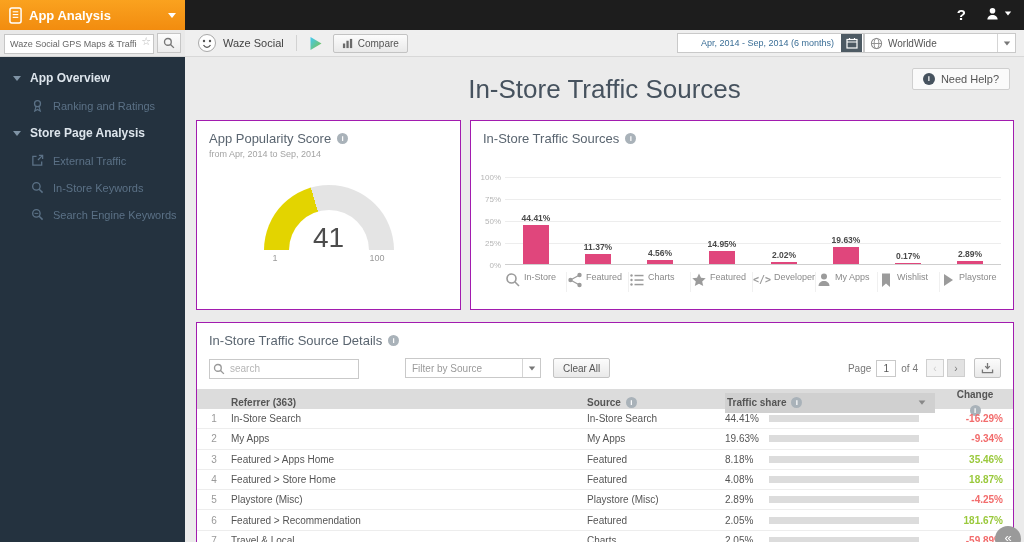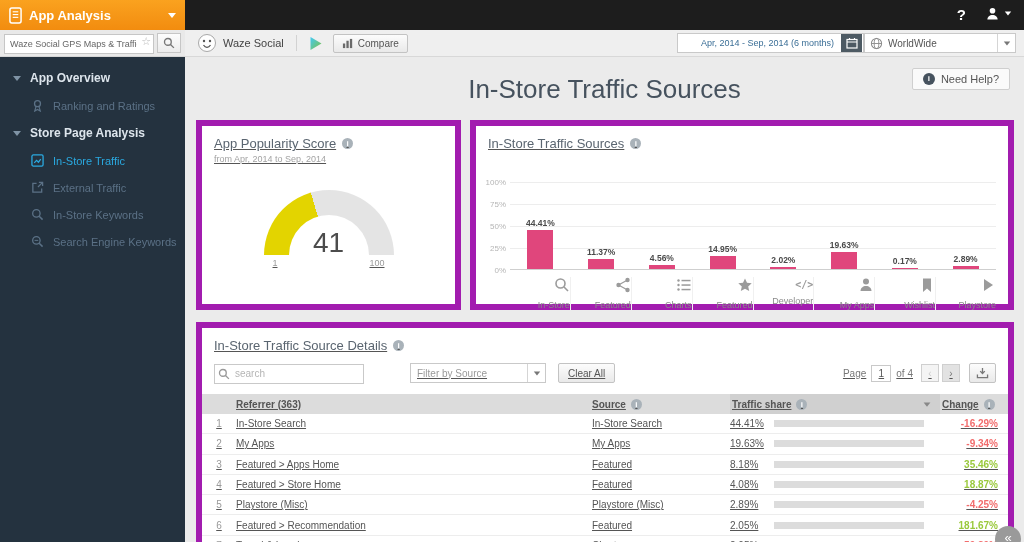--- a/index.html
+++ b/index.html
@@ -81,21 +81,21 @@
   .main{ position:absolute; left:185px; top:57px; width:839px; height:485px; overflow:hidden; }
   .page-title{ text-align:center; margin-top:17px; font-size:26px; color:#46525e; }
   .need-help{
     position:absolute; top:11px; right:14px; height:22px; background:#fafafa; border:1px solid #cfcfcf;
     border-radius:2px; display:flex; align-items:center; gap:6px; padding:0 10px; font-size:11px; color:#555; cursor:pointer;
   }
   .info-i{ display:inline-block; width:11px; height:11px; border-radius:50%; background:#a9b2b9; color:#fff;
     font-size:8px; line-height:11px; text-align:center; font-weight:bold; flex:0 0 auto; }
   .info-i::before{ content:"i"; }
   .info-i.dark{ background:#46525e; width:12px; height:12px; line-height:12px; }
-  .panel{ position:absolute; background:#fff; border:6px solid #a21caf;text-decoration:underline; }
+  .panel{ position:absolute; background:#fff; border:1px solid #a21caf; }
   .panel-title{ display:flex; align-items:center; gap:6px; padding:10px 12px 0; font-size:13px; color:#5a6570; }
   
   .panel-popularity{ left:11px; top:63px; width:265px; height:190px; }
   .pop-subtitle{ font-size:9px; color:#a3a3a3; padding:3px 12px 0; }
   .gauge-box{ position:relative; width:130px; margin:26px auto 0; }
   .gauge-wrap{ position:relative; width:130px; height:65px; overflow:hidden; }
   .gauge-arc{ width:130px; height:130px; border-radius:50%;
     background:conic-gradient(from 270deg,#e3d400 0deg 74deg,#e4e4e4 74deg 180deg,transparent 180deg 360deg); }
   .gauge-hole{ position:absolute; left:25px; top:25px; width:80px; height:80px; border-radius:50%; background:#fff; }
   .gauge-score{ position:absolute; left:0; right:0; bottom:-4px; text-align:center; font-size:28px; color:#4c4c4c; }
@@ -103,21 +103,21 @@
   
   .panel-sources{ left:285px; top:63px; width:544px; height:190px; }
   .chart-area{ position:absolute; left:34px; right:12px; top:56px; height:88px; border-bottom:1px solid #cfcfcf; }
   .gridline{ position:absolute; left:0; right:0; height:1px; background:#ededed; }
   .ytick{ position:absolute; left:-30px; width:26px; text-align:right; font-size:8px; color:#b5b5b5; transform:translateY(-50%); }
   .bars{ position:absolute; left:0; right:0; top:0; bottom:0; display:flex; }
   .bar-slot{ flex:1; display:flex; flex-direction:column; justify-content:flex-end; align-items:center; }
   .bar-value{ font-size:8.5px; font-weight:bold; color:#4a4a4a; margin-bottom:2px; white-space:nowrap; }
   .bar{ width:26px; background:#e0467c; }
   .chart-icons{ position:absolute; left:34px; right:12px; top:151px; display:flex; }
-  .icon-slot{ flex:1; display:flex; flex-direction:column; align-items:flex-end; gap:3px; border-left:1px solid #f0f0f0; color:#9b9b9b; }
+  .icon-slot{ flex:1; display:flex; flex-direction:row; align-items:flex-start; gap:3px; border-left:1px solid #f0f0f0; color:#9b9b9b; }
   .icon-slot:first-child{ border-left:none; }
   .icon-label{ font-size:9px; color:#8a8a8a; }
   .icon-code{ font-family:"DejaVu Sans Mono", monospace; font-size:10px; font-weight:bold; height:16px; line-height:16px; }
   .icon-code::before{ content:"</>"; }
   
   .panel-details{ left:11px; top:265px; width:818px; height:300px; }
   .controls{ display:flex; align-items:center; margin:9px 12px 10px; height:22px; }
   .d-search{ position:relative; width:150px; height:20px; }
   .d-search input{ width:100%; height:20px; border:1px solid #c9c9c9; background:#fff; font-size:10px; color:#666;
     padding:0 5px 0 20px; font-family:"Liberation Sans", sans-serif; }
@@ -140,21 +140,21 @@
   .pg-next{ background:#e2e2e2; color:#777; margin-left:3px; }
   .pg-next::before{ content:"›"; }
   .export-btn{ margin-left:9px; width:27px; height:20px; border:1px solid #c3c3c3; border-radius:2px;
     background:linear-gradient(#fcfcfc,#e9e9e9); display:flex; align-items:center; justify-content:center; cursor:pointer; }
   
   .t-head,.t-row{ display:grid; grid-template-columns:34px 356px 138px 210px 1fr; align-items:center; }
   .t-head{ height:20px; background:#dcdcdc; font-size:10px; font-weight:bold; color:#555; }
   .t-head .hc{ display:flex; align-items:center; gap:5px; }
   .hc-share{ background:#d0d0d0; height:20px; padding-left:2px; }
   .hc-share .tri-down{ margin-left:auto; margin-right:9px; color:#888; transform:scale(.85); cursor:pointer; }
-  .hc-change{ padding-left:2px; }
+  .hc-change{ padding-left:2px;flex-direction:column; }
   .t-row{ height:20.3px; background:#fff; border-bottom:1px solid #ededed; font-size:10px; color:#555; }
   .c-num{ text-align:center; color:#999; }
   .c-share{ display:flex; align-items:center; }
   .share-text{ width:44px; }
   .bar-track{ width:150px; height:7px; background:#dcdcdc; }
   .bar-fill{ height:7px; background:#e0467c; }
   .c-change{ text-align:right; padding-right:10px; font-weight:bold; }
   
   .collapse-fab{ position:absolute; right:3px; bottom:-10px; width:26px; height:26px; border-radius:50%;
     background:#9a9a9a; color:#fff; text-align:center; line-height:24px; font-size:13px; cursor:pointer; }
@@ -274,29 +274,20 @@
             <circle cx="7" cy="5" r="3.2" fill="none" stroke="currentColor" stroke-width="1.4"></circle>
             <path d="M5.5 7.8L4 13l3-1.8L10 13 8.5 7.8" fill="none" stroke="currentColor" stroke-width="1.2"></path>
           </svg>
       </span>
       <span>Ranking and Ratings</span>
     </div>
     <div class="section-header">
       <span class="tri-down"></span>
       <span>Store Page Analysis</span>
     </div>
-    <div class="side-item active">
-      <span class="s-ic">
-        <svg width="13" height="13" viewBox="0 0 14 14">
-            <rect x="1" y="1" width="12" height="12" rx="1.5" fill="none" stroke="currentColor" stroke-width="1.4"></rect>
-            <path d="M3.5 9.5L6 6.8l2 2L10.5 5.5" fill="none" stroke="currentColor" stroke-width="1.4"></path>
-          </svg>
-      </span>
-      <span>In-Store Traffic</span>
-    </div>
     <div class="side-item">
       <span class="s-ic">
         <svg width="13" height="13" viewBox="0 0 14 14">
             <path d="M6 2.5H2v9.5h9.5V8" fill="none" stroke="currentColor" stroke-width="1.4"></path>
             <path d="M8.5 1.5h4v4M12.5 1.5L7.5 6.5" fill="none" stroke="currentColor" stroke-width="1.4"></path>
           </svg>
       </span>
       <span>External Traffic</span>
     </div>
     <div class="side-item">

